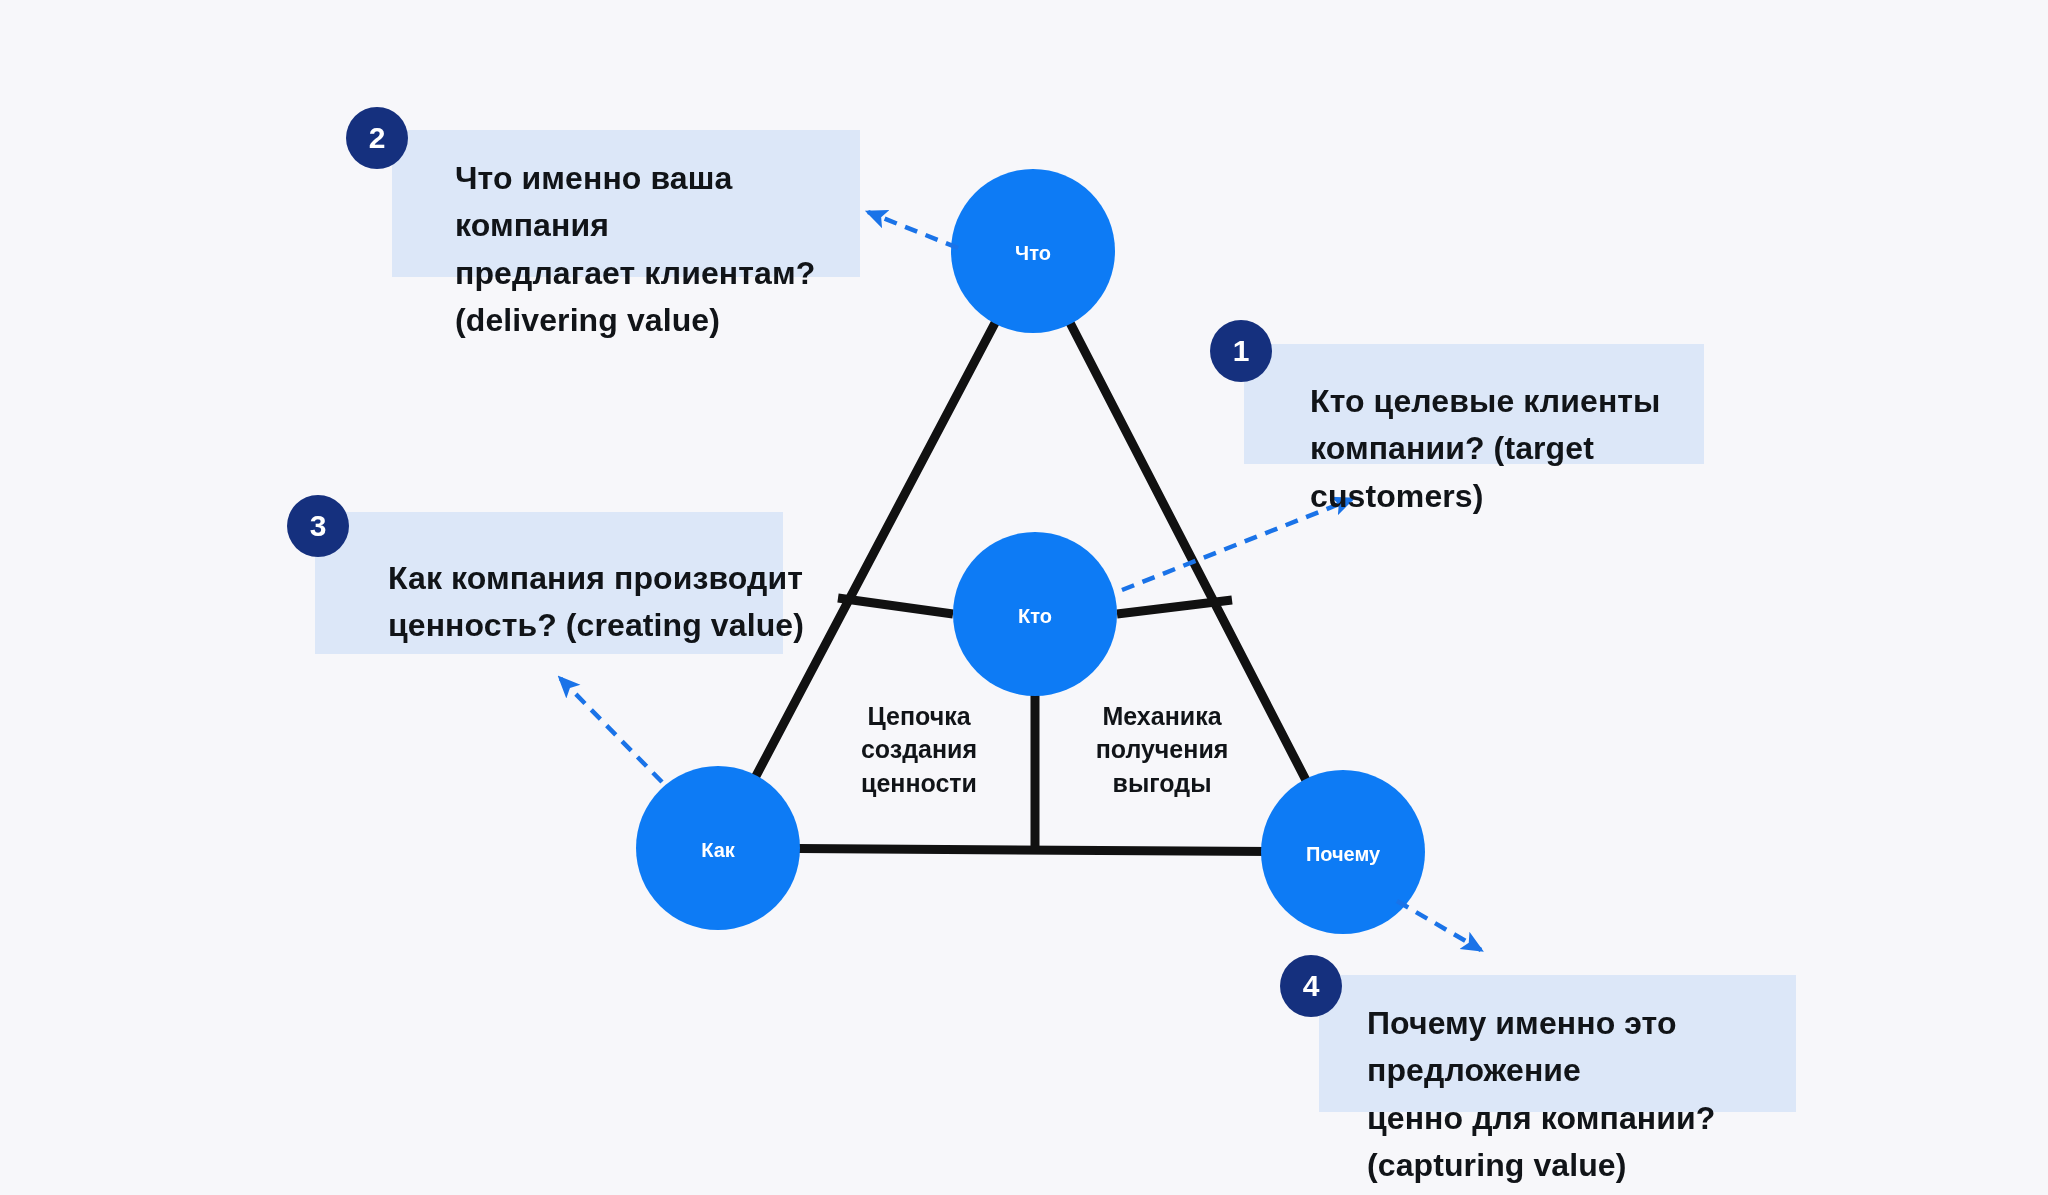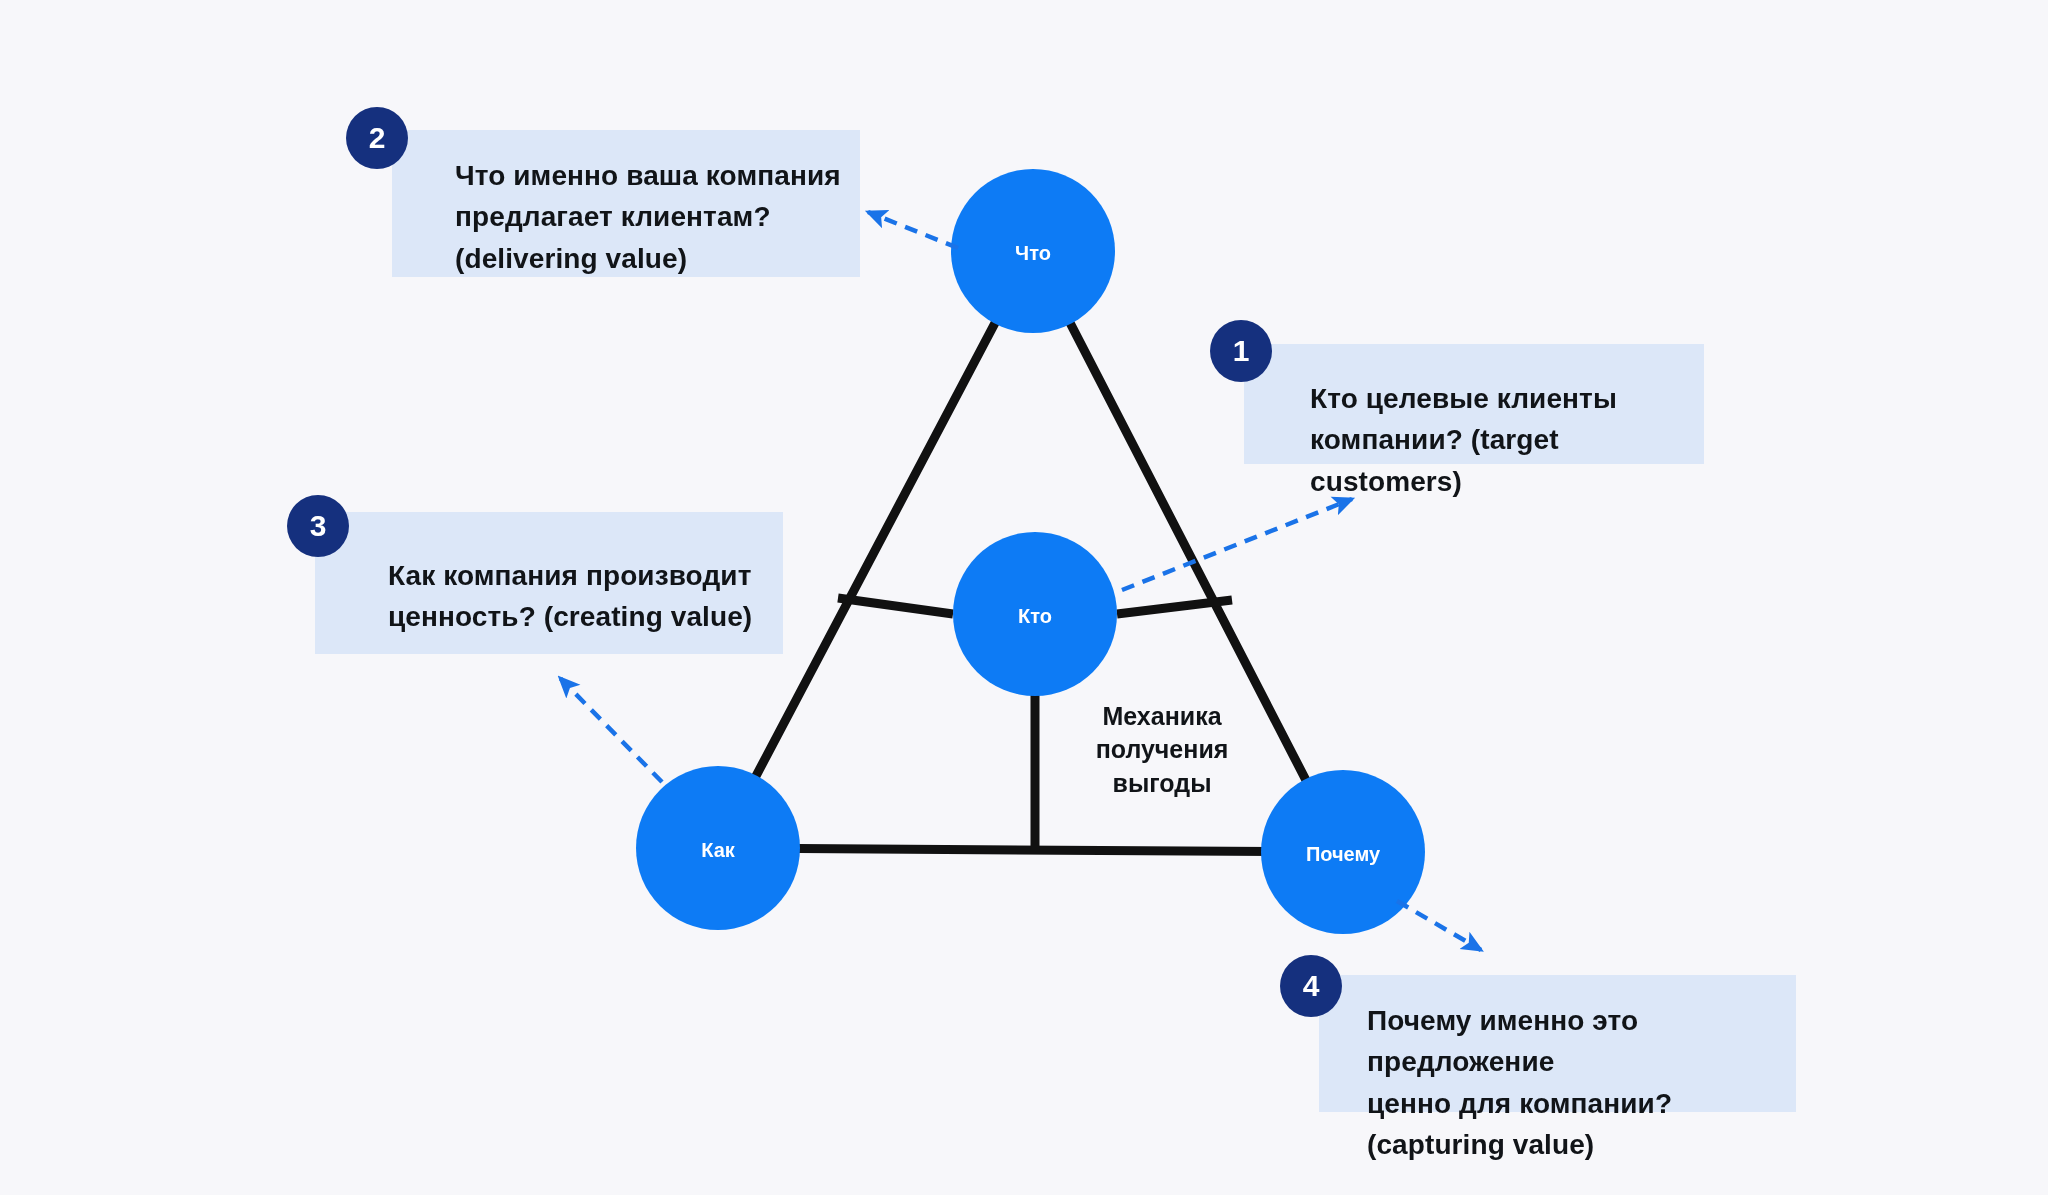--- a/index.html
+++ b/index.html
@@ -27,21 +27,21 @@
   }
   .callout-box {
     position: absolute;
     background: #dce7f8;
     box-sizing: border-box;
   }
   .callout-text {
     position: absolute;
     color: #111418;
     font-family: "Liberation Sans", sans-serif;
-    font-size: 28px;
+    font-size: 32px;
     font-weight: 700;
     line-height: 1.48;
     white-space: pre-line;
     letter-spacing: 0.1px;
   }
   .badge {
     position: absolute;
     width: 62px;
     height: 62px;
     border-radius: 50%;
@@ -115,20 +115,23 @@
       <line x1="662" y1="782" x2="560" y2="678" marker-end="url(#arrowhead)"></line>
       <line x1="1397" y1="901" x2="1481" y2="950" marker-end="url(#arrowhead)"></line>
     </g>
   </svg>
 
   <div class="node-label" style="left:1033px; top:253px;">Что</div>
   <div class="node-label" style="left:1035px; top:616px;">Кто</div>
   <div class="node-label" style="left:718px;  top:850px;">Как</div>
   <div class="node-label" style="left:1343px; top:854px;">Почему</div>
 
+  <div class="inner-label" style="left:919px;  top:750px;">Цепочка
+создания
+ценности</div>
   <div class="inner-label" style="left:1162px; top:750px;">Механика
 получения
 выгоды</div>
 
   <div class="callout">
     <div class="callout-box" style="left:1244px; top:344px; width:460px; height:120px;"></div>
     <div class="badge" style="left:1210px; top:320px;">1</div>
     <div class="callout-text" style="left:1300px; top:378px; width:400px;margin-left:10px;">Кто целевые клиенты
 компании? (target customers)</div>
   </div>

